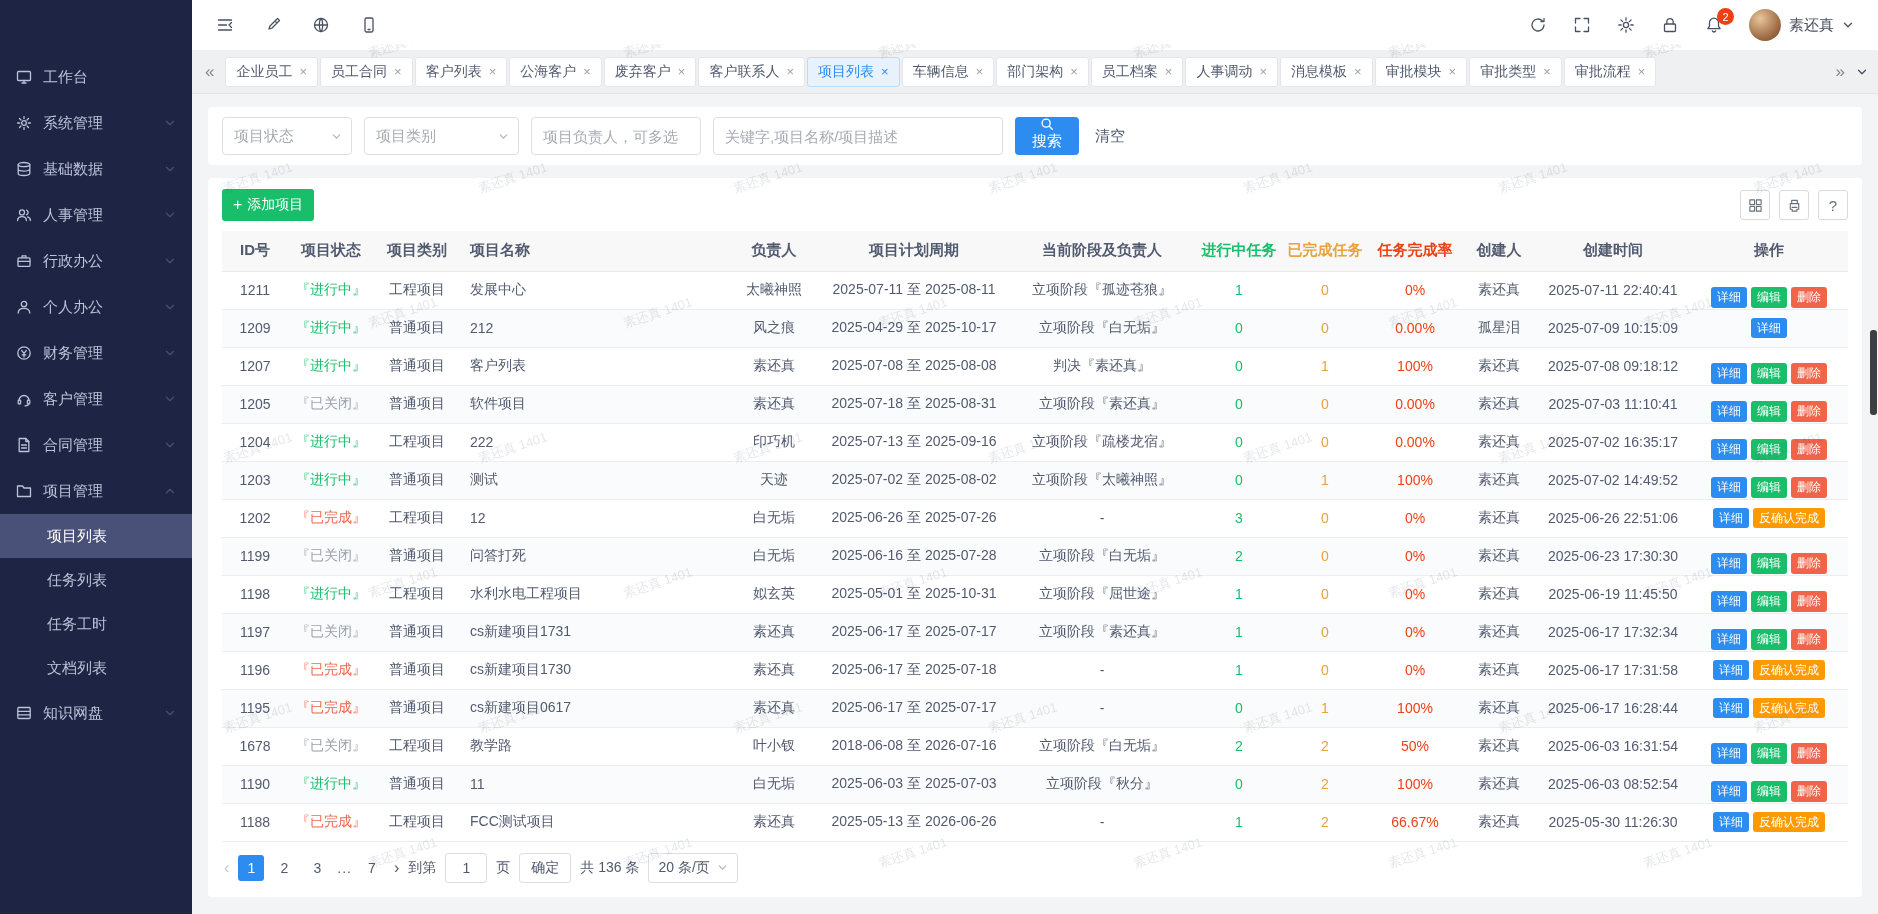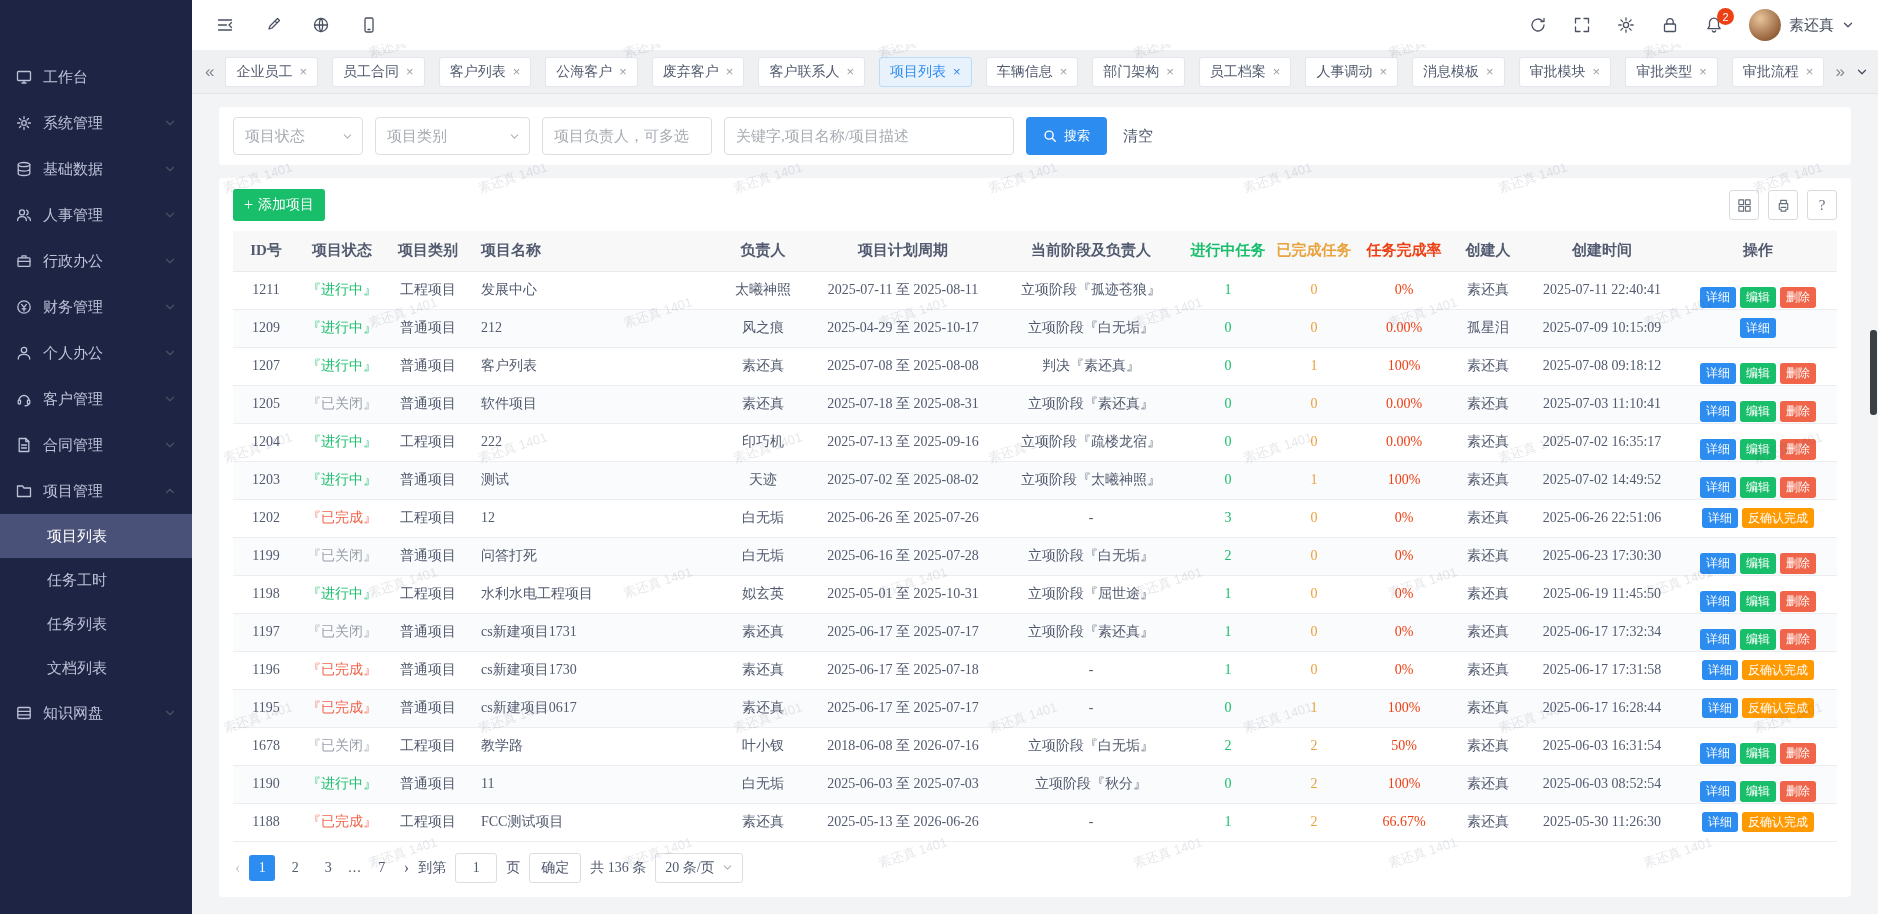--- a/index.html
+++ b/index.html
@@ -34,37 +34,37 @@
   .topbar { height:50px; flex:0 0 50px; background:#fff; display:flex; align-items:center; gap:30px; padding:0 24px; }
   .topbar-right { margin-left:auto; display:flex; align-items:center; gap:26px; }
   .bell-wrap { position:relative; display:inline-flex; cursor:pointer; }
   .badge { position:absolute; top:-8px; right:-11px; background:var(--red,#ed4014); color:#fff; font-size:11px; min-width:17px; height:17px; border-radius:9px; display:flex; align-items:center; justify-content:center; padding:0 4px; }
   .user-box { display:flex; align-items:center; gap:8px; cursor:pointer; }
   .avatar { width:32px; height:32px; border-radius:50%; background:radial-gradient(circle at 35% 30%, #e8c49b, #9c6a43 65%, #6e452a); }
   .uname { font-size:15px; color:#495060; }
 
   .tabbar { height:44px; flex:0 0 44px; background:#eef0f2; border-bottom:1px solid #e2e5e8; display:flex; align-items:center; gap:8px; padding:0 10px; }
   .tab-arrow { font-size:17px; color:#808695; cursor:pointer; padding:0 3px; }
-  .tab-list { display:flex; gap:2px; flex:1; overflow:hidden;justify-content:space-between; }
+  .tab-list { display:flex; gap:2px; flex:1; overflow:hidden; }
   .tab { height:30px; flex:none; background:#fff; border:1px solid #e3e6ea; border-radius:3px; display:inline-flex; align-items:center; gap:7px; padding:0 10px; font-size:14px; color:#515a6e; cursor:pointer; white-space:nowrap; }
   .tab-close { font-size:13px; color:#9aa0ab; }
   .tab.active { background:var(--tab_active_bg,#e7f2fd); border-color:#b9dcf9; color:var(--primary,#2d8cf0); }
   .tab.active .tab-close { color:var(--primary,#2d8cf0); }
 
-  .content { flex:1; padding:13px 27px 0; min-height:0;font-family:Liberation Serif, serif; }
+  .content { flex:1; padding:13px 16px 0; min-height:0; }
   .panel { background:#fff; border-radius:4px; }
 
   
   .filterbar { padding:10px 14px; display:flex; align-items:center; gap:12px; }
   .select { height:38px; border:1px solid #dcdee2; border-radius:4px; background:#fff; display:flex; align-items:center; justify-content:space-between; padding:0 9px 0 11px; font-size:15px; color:#a7abb3; cursor:pointer; }
   .w130 { width:130px; } .w155 { width:155px; }
   .tinput { height:38px; border:1px solid #dcdee2; border-radius:4px; padding:0 11px; font-size:15px; color:#515a6e; outline:none; font-family:inherit; background:#fff; }
   .tinput::placeholder { color:#a7abb3; }
   .w170 { width:170px; } .w290 { width:290px; }
-  .btn-search { height:38px; background:var(--primary,#2d8cf0); border:none; border-radius:4px; color:#fff; font-size:13px; display:flex; align-items:center; gap:7px; padding:0 17px; cursor:pointer; font-family:inherit; }
+  .btn-search { height:38px; background:var(--primary,#2d8cf0); border:none; border-radius:4px; color:#fff; font-size:15px; display:flex; align-items:center; gap:1px; padding:0 17px; cursor:pointer; font-family:inherit;flex-direction:column; }
   .btn-search .ico svg { width:14px; height:14px; stroke:#fff; stroke-width:1.6; }
   .clear-link { font-size:15px; color:#515a6e; cursor:pointer; margin-left:4px; }
 
   
   .tablecard { margin-top:13px; padding:11px 14px 6px; position:relative; }
   .card-toolbar { display:flex; align-items:center; margin-bottom:10px; }
   .btn-add { height:32px; background:var(--green,#19be6b); color:#fff; border:none; border-radius:3px; font-size:14px; display:flex; align-items:center; gap:5px; padding:0 11px; cursor:pointer; font-family:inherit; }
   .btn-add .plus { font-size:16px; line-height:1; }
   .tools { margin-left:auto; display:flex; gap:9px; }
   .tool { width:30px; height:30px; border:1px solid #d7dbe0; border-radius:3px; display:flex; align-items:center; justify-content:center; color:#66707a; cursor:pointer; font-size:15px; }
@@ -175,39 +175,39 @@
     <span class="side-label">行政办公</span>
     <span class="side-chev tico small">
             <svg viewBox="0 0 12 12">
               <path d="M2.5 4.2L6 7.8l3.5-3.6"></path>
             </svg>
           </span>
   </div>
         <div class="side-item">
     <span class="ico">
             <svg viewBox="0 0 16 16">
+              <circle cx="8" cy="5" r="2.7"></circle>
+              <path d="M2.2 14c0-3 2.6-4.6 5.8-4.6s5.8 1.6 5.8 4.6"></path>
+            </svg>
+          </span>
+    <span class="side-label">个人办公</span>
+    <span class="side-chev tico small">
+            <svg viewBox="0 0 12 12">
+              <path d="M2.5 4.2L6 7.8l3.5-3.6"></path>
+            </svg>
+          </span>
+  </div>
+        <div class="side-item">
+    <span class="ico">
+            <svg viewBox="0 0 16 16">
               <circle cx="8" cy="8" r="6.2"></circle>
               <path d="M5.6 5.4L8 8.3l2.4-2.9M8 8.3V12M6.1 9.8h3.8"></path>
             </svg>
           </span>
     <span class="side-label">财务管理</span>
-    <span class="side-chev tico small">
-            <svg viewBox="0 0 12 12">
-              <path d="M2.5 4.2L6 7.8l3.5-3.6"></path>
-            </svg>
-          </span>
-  </div>
-        <div class="side-item">
-    <span class="ico">
-            <svg viewBox="0 0 16 16">
-              <circle cx="8" cy="5" r="2.7"></circle>
-              <path d="M2.2 14c0-3 2.6-4.6 5.8-4.6s5.8 1.6 5.8 4.6"></path>
-            </svg>
-          </span>
-    <span class="side-label">个人办公</span>
     <span class="side-chev tico small">
             <svg viewBox="0 0 12 12">
               <path d="M2.5 4.2L6 7.8l3.5-3.6"></path>
             </svg>
           </span>
   </div>
         <div class="side-item">
     <span class="ico">
             <svg viewBox="0 0 16 16">
               <path d="M3 9.5a5 5 0 0 1 10 0"></path>
@@ -247,24 +247,24 @@
     <span class="side-chev tico small up">
             <svg viewBox="0 0 12 12">
               <path d="M2.5 4.2L6 7.8l3.5-3.6"></path>
             </svg>
           </span>
   </div>
         <div class="side-sub active">
       <span>项目列表</span>
     </div>
         <div class="side-sub">
-      <span>任务工时</span>
+      <span>任务列表</span>
     </div>
         <div class="side-sub">
-      <span>任务列表</span>
+      <span>任务工时</span>
     </div>
         <div class="side-sub">
       <span>文档列表</span>
     </div>
         <div class="side-item">
     <span class="ico">
             <svg viewBox="0 0 16 16">
               <rect x="1.8" y="2.5" width="12.4" height="11" rx="1"></rect>
               <path d="M1.8 6.3h12.4M1.8 9.8h12.4"></path>
             </svg>

